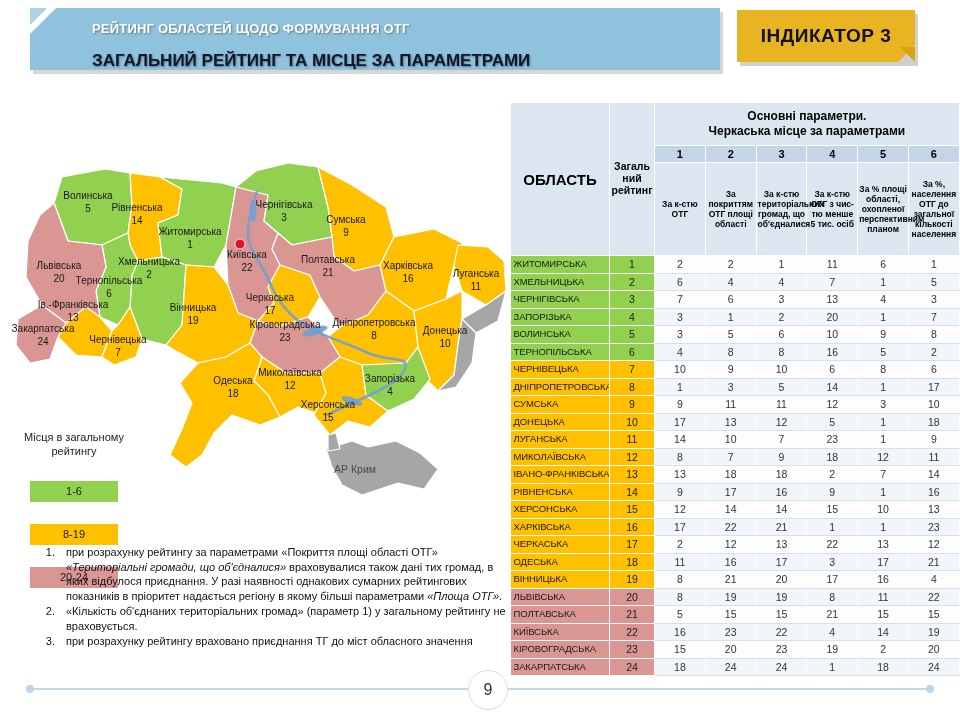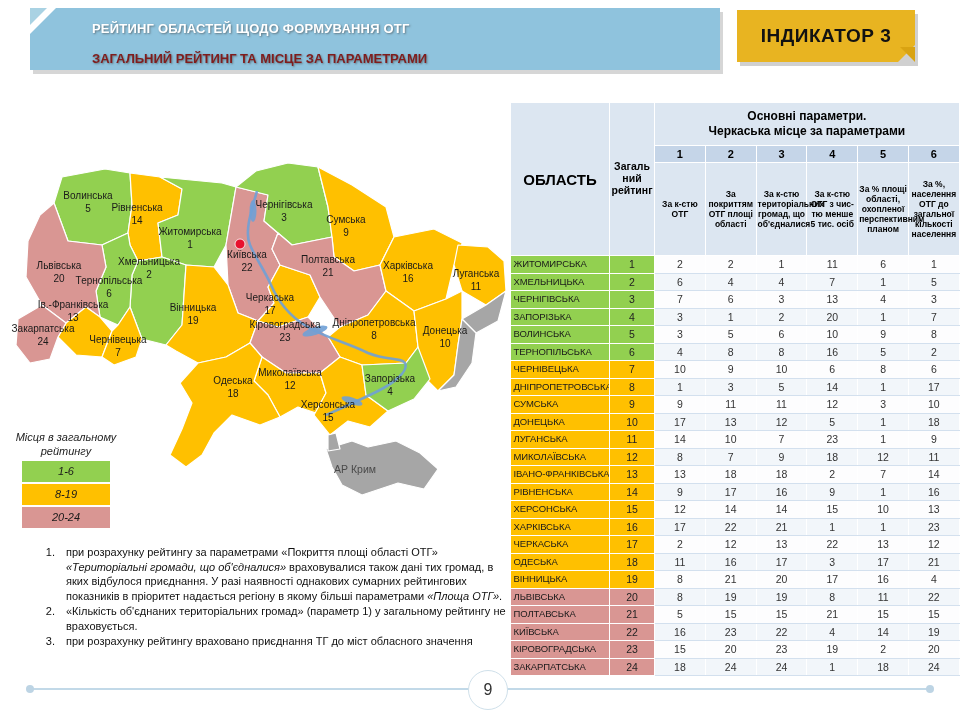--- a/index.html
+++ b/index.html
@@ -18,21 +18,21 @@
     background:rgba(120,120,120,.30);
     clip-path: polygon(26px 0, 100% 0, 100% 100%, 0 100%, 0 26px);
   }
   .title1 {
     position:absolute; left:62px; top:13px; width:640px;
     font-size:13px; font-weight:bold; color:#fff; letter-spacing:.2px;
     text-shadow:1px 1px 2px rgba(60,60,60,.55);
   }
   .title2 {
     position:absolute; left:62px; top:43px; width:640px;
-    font-size:13px; font-weight:bold; color:#7f1d1d;
+    font-size:17px; font-weight:bold; color:#0f172a;
     text-shadow:1px 1px 2px rgba(60,60,60,.55);
   }
   .badge-shadow {
     position:absolute; left:740px; top:14px; width:178px; height:52px;
     background:rgba(120,120,120,.35);
   }
   .badge {
     position:absolute; left:737px; top:10px; width:178px; height:52px;
     background:#E8B421; display:flex; align-items:center; justify-content:center;
     font-size:19px; font-weight:bold; color:#121212; letter-spacing:.5px;
@@ -40,24 +40,24 @@
   }
   .badge-fold {
     position:absolute; left:900px; top:47px; width:0; height:0;
     border-top:15px solid #D9A312; border-left:15px solid transparent;
   }
   
   .map-svg { position:absolute; left:10px; top:95px; }
   .map-label { font-size:10px; fill:#1a1a1a; }
   .map-label-gray { font-size:10.5px; fill:#4a4a4a; }
   
-  .legend { position:absolute; left:4px; top:430px; width:124px;font-style:italic; }
+  .legend { position:absolute; left:12px; top:430px; width:124px; }
   .legend-title { font-size:11px; color:#222; text-align:center; line-height:1.3; }
   .legend-box {
-    width:88px; height:21px; margin:2px auto 0; display:flex;
+    width:88px; height:21px; margin:22px auto 0; display:flex;
     align-items:center; justify-content:center; font-size:11px; color:#1a1a1a;text-align:right;
   }
   
   .notes { position:absolute; left:28px; top:545px; width:484px; font-size:11px; color:#111; line-height:1.32; }
   .notes-title { margin-bottom:1px; }
   .notes ol { margin:0; padding-left:30px; }
   .notes li { padding-left:8px; margin-bottom:1px; }
   .it { font-style:italic; }
   
   .table-wrap { position:absolute; left:510px; top:102px; width:449px; }

